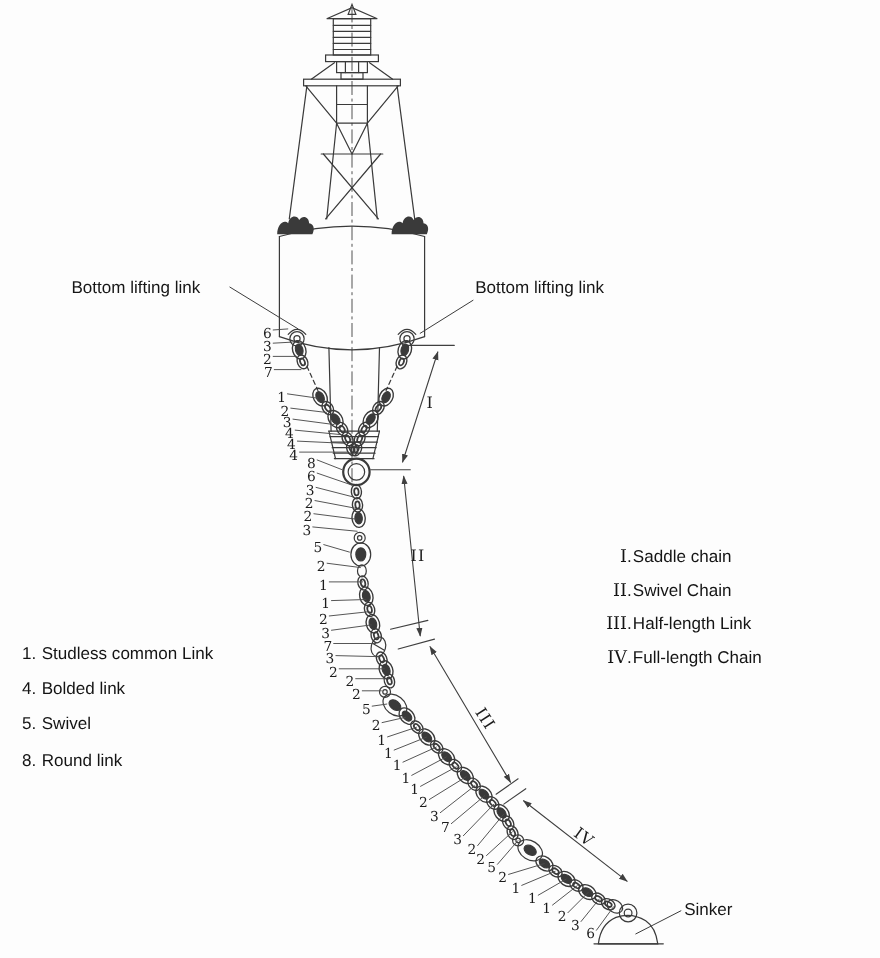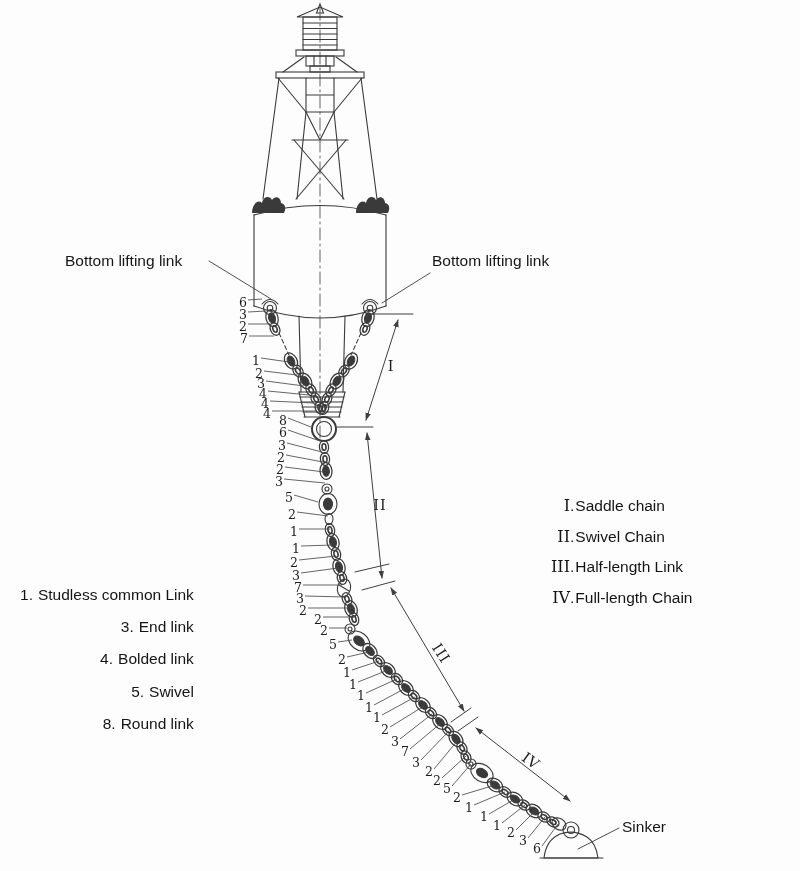--- a/index.html
+++ b/index.html
@@ -2,21 +2,21 @@
 <html><head>
 <meta charset="utf-8">
 <style>
   html,body{margin:0;padding:0;background:#ffffff;}
   .stage{position:relative;width:800px;height:871px;background:#fdfdfd;overflow:hidden;
          font-family:"Liberation Sans",sans-serif;}
   svg{position:absolute;left:0;top:0;}
   .ann{font:15.5px "Liberation Sans",sans-serif;fill:#161616;}
   .co{font:12.5px "DejaVu Serif",serif;fill:#1c1c1c;}
   .mk{font:14.5px "DejaVu Serif",serif;fill:#1c1c1c;letter-spacing:1px;}
-  .parts-legend{position:absolute;left:20px;top:586px;color:#141414;font-size:15.5px;text-align:right;}
+  .parts-legend{position:absolute;left:20px;top:586px;color:#141414;font-size:15.5px;}
   .parts-legend .item{height:32.2px;white-space:nowrap;}
   .chain-legend{position:absolute;left:545px;top:496px;color:#141414;font-size:15.5px;}
   .chain-legend .item{height:30.5px;white-space:nowrap;display:flex;align-items:baseline;}
   .rn{font-family:"DejaVu Serif",serif;font-size:16px;display:inline-block;min-width:25px;text-align:right;}
   .sep{margin-right:1px;}
   .gap{display:inline-block;width:4px;}
 </style>
 </head>
 <body>
 
@@ -438,21 +438,20 @@
         <text x="528" y="765" text-anchor="middle" class="mk" transform="rotate(36 528 765)">IV</text>
       </g>
 
   <text class="ann" x="65" y="266">Bottom lifting link</text>
   <text class="ann" x="432" y="266">Bottom lifting link</text>
   <text class="ann" x="622" y="832">Sinker</text>
 </svg>
 
 <div class="parts-legend" id="parts-legend">
       <div class="item"><span>1</span><span class="sep">.</span><span class="gap"></span><span>Studless common Link</span></div>
-      <div class="item"><span>3</span><span class="sep">.</span><span class="gap"></span><span>End link</span></div>
       <div class="item"><span>4</span><span class="sep">.</span><span class="gap"></span><span>Bolded link</span></div>
       <div class="item"><span>5</span><span class="sep">.</span><span class="gap"></span><span>Swivel</span></div>
       <div class="item"><span>8</span><span class="sep">.</span><span class="gap"></span><span>Round link</span></div>
     </div>
 <div class="chain-legend" id="chain-legend">
       <div class="item">
         <span class="rn">I</span>
         <span class="sep">.</span>
         <span>Saddle chain</span>
       </div>

